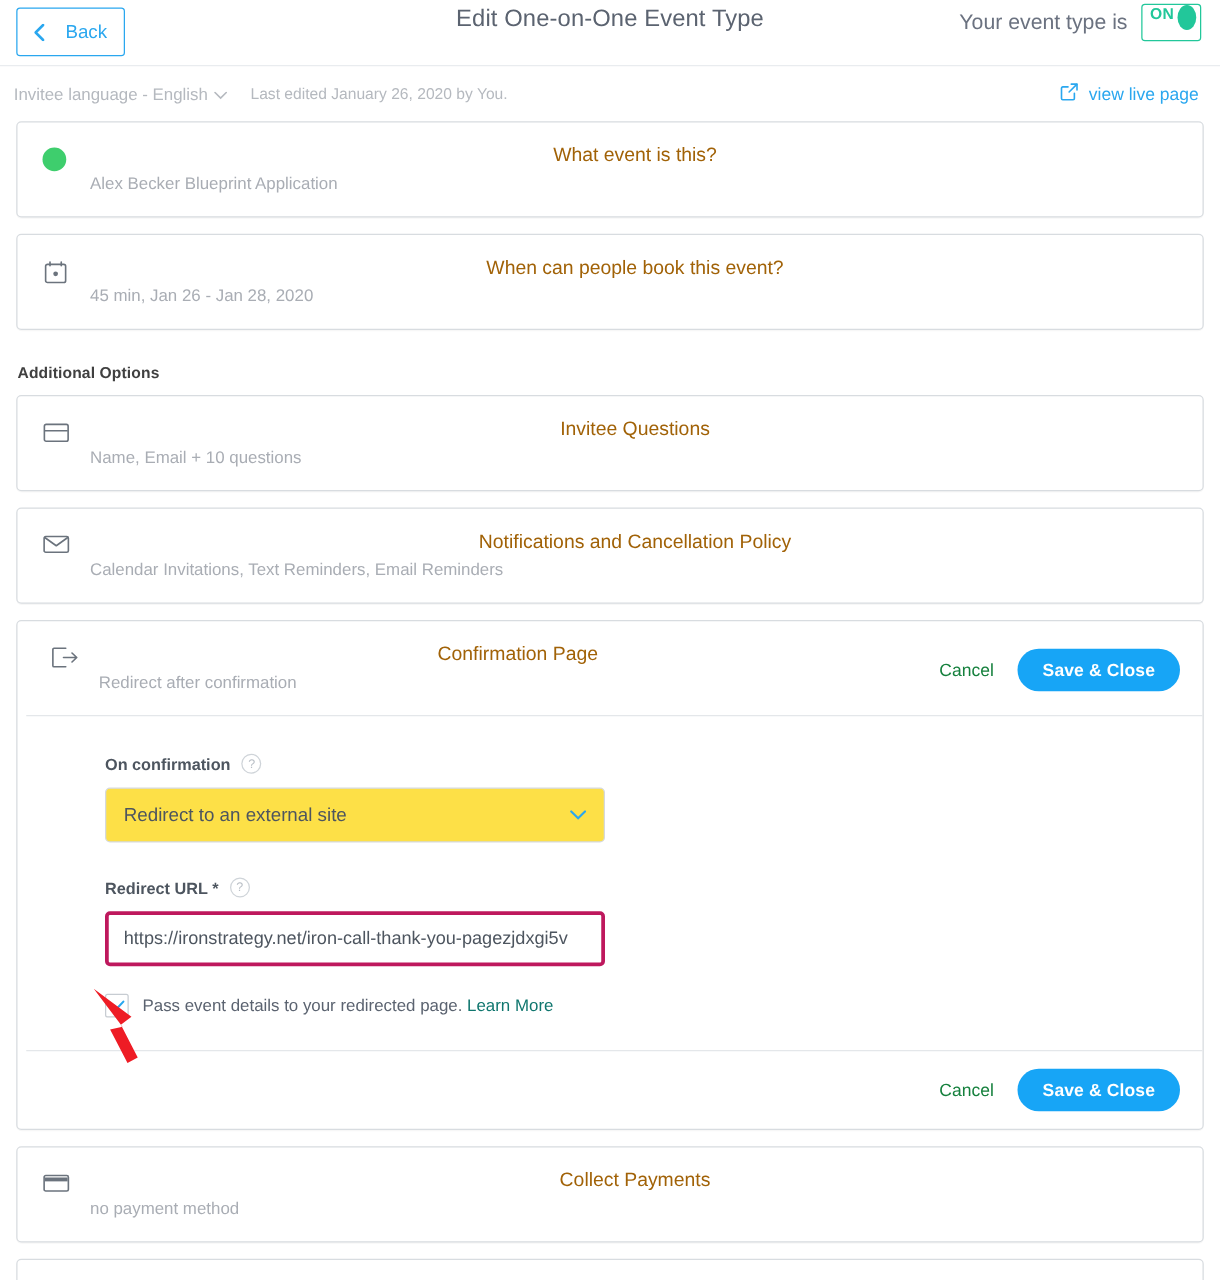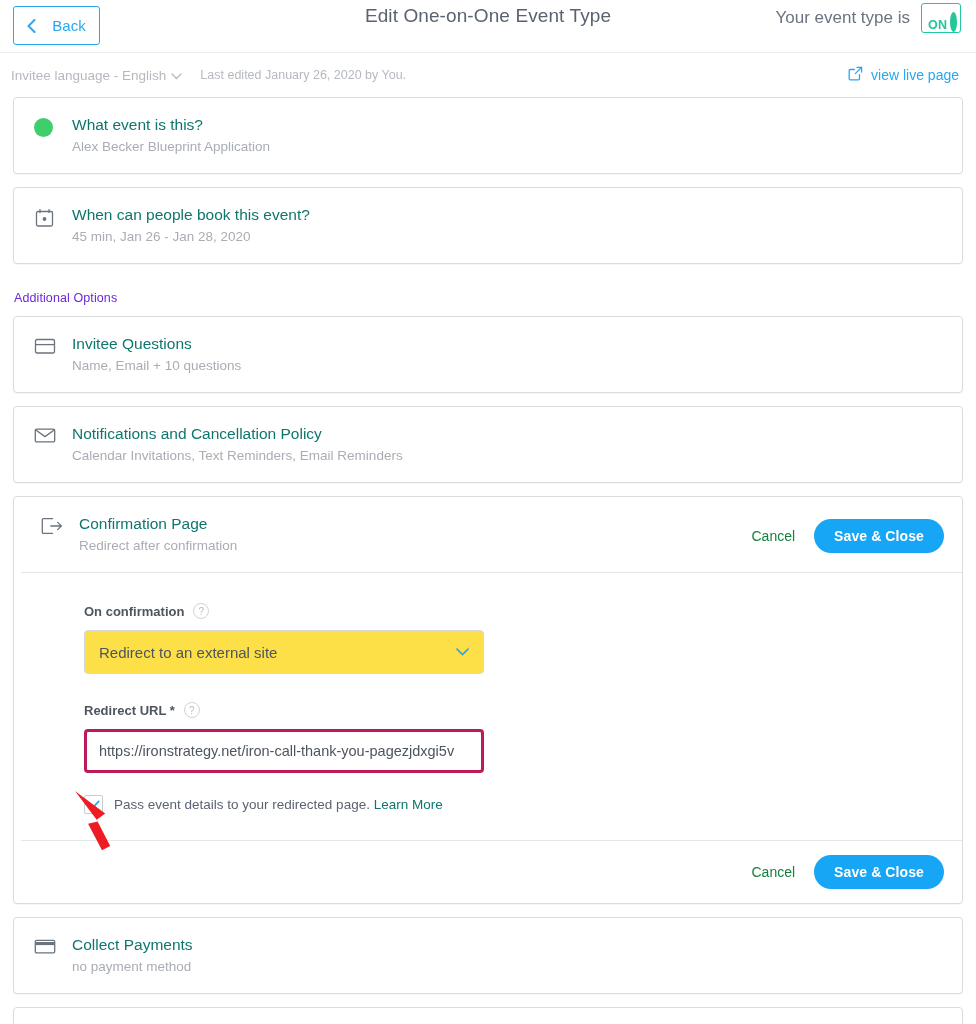--- a/index.html
+++ b/index.html
@@ -39,25 +39,25 @@
     font-size: 19px;
     color: #5b6370;
     letter-spacing: .1px;
   }
   .toggle-wrap {
     position: absolute; right: 15px; top: 3px;
     display: flex; align-items: center; gap: 11px;
   }
   .toggle-label { font-size: 17px; color: #6b7280; }
   .toggle-box {
-    width: 40px; height: 30px;
+    width: 48px; height: 30px;
     border: 1.6px solid #22c79a;
     border-radius: 3px;
     background: #fff;
-    display: flex; align-items: flex-end;
+    display: flex; align-items: flex-start;
     padding: 0 3px 0 6px;
     gap: 3px;
     cursor: pointer;
   }
   .toggle-on-text { font-size: 12.5px; color: #22c79a; font-weight: 600; letter-spacing:.2px;}
   .toggle-knob { width: 20px; height: 20px; border-radius: 50%; background: #22c79a; }
 
   .topbar-divider { height: 1px; background: #e9ecef; }
 
   
@@ -100,30 +100,31 @@
     min-height: 68px;
   }
   .card-icon {
     width: 26px; min-width: 26px;
     margin-right: 12px;
     margin-top: 3px;
     display: flex; align-items: flex-start; justify-content: flex-start;
   }
   .card-texts { flex: 1; }
   .card-title {
-    font-size: 15.5px; color: #0f766e; line-height: 20px;
+    font-size: 15.5px; color: #a16207; line-height: 20px;
     margin-bottom: 3px;
+    text-align: center;
   }
   .card-sub {
     font-size: 13.5px; color: #a9adb4; line-height: 18px;
   }
   .green-dot { width: 19px; height: 19px; border-radius: 50%; background: #3ece6d; }
 
   .section-head {
-    font-size: 12.5px; font-weight: normal; color: #6d28d9;
+    font-size: 12.5px; font-weight: bold; color: #404040;
     padding: 14px 0 11px 1px;
     letter-spacing: .1px;
   }
 
   
   .card.expanded { margin-bottom: 13px; padding-left: 7px; }
   .card-header-actions {
     display: flex; align-items: center; gap: 17px;
     margin-left: auto;
     padding-top: 5px;

